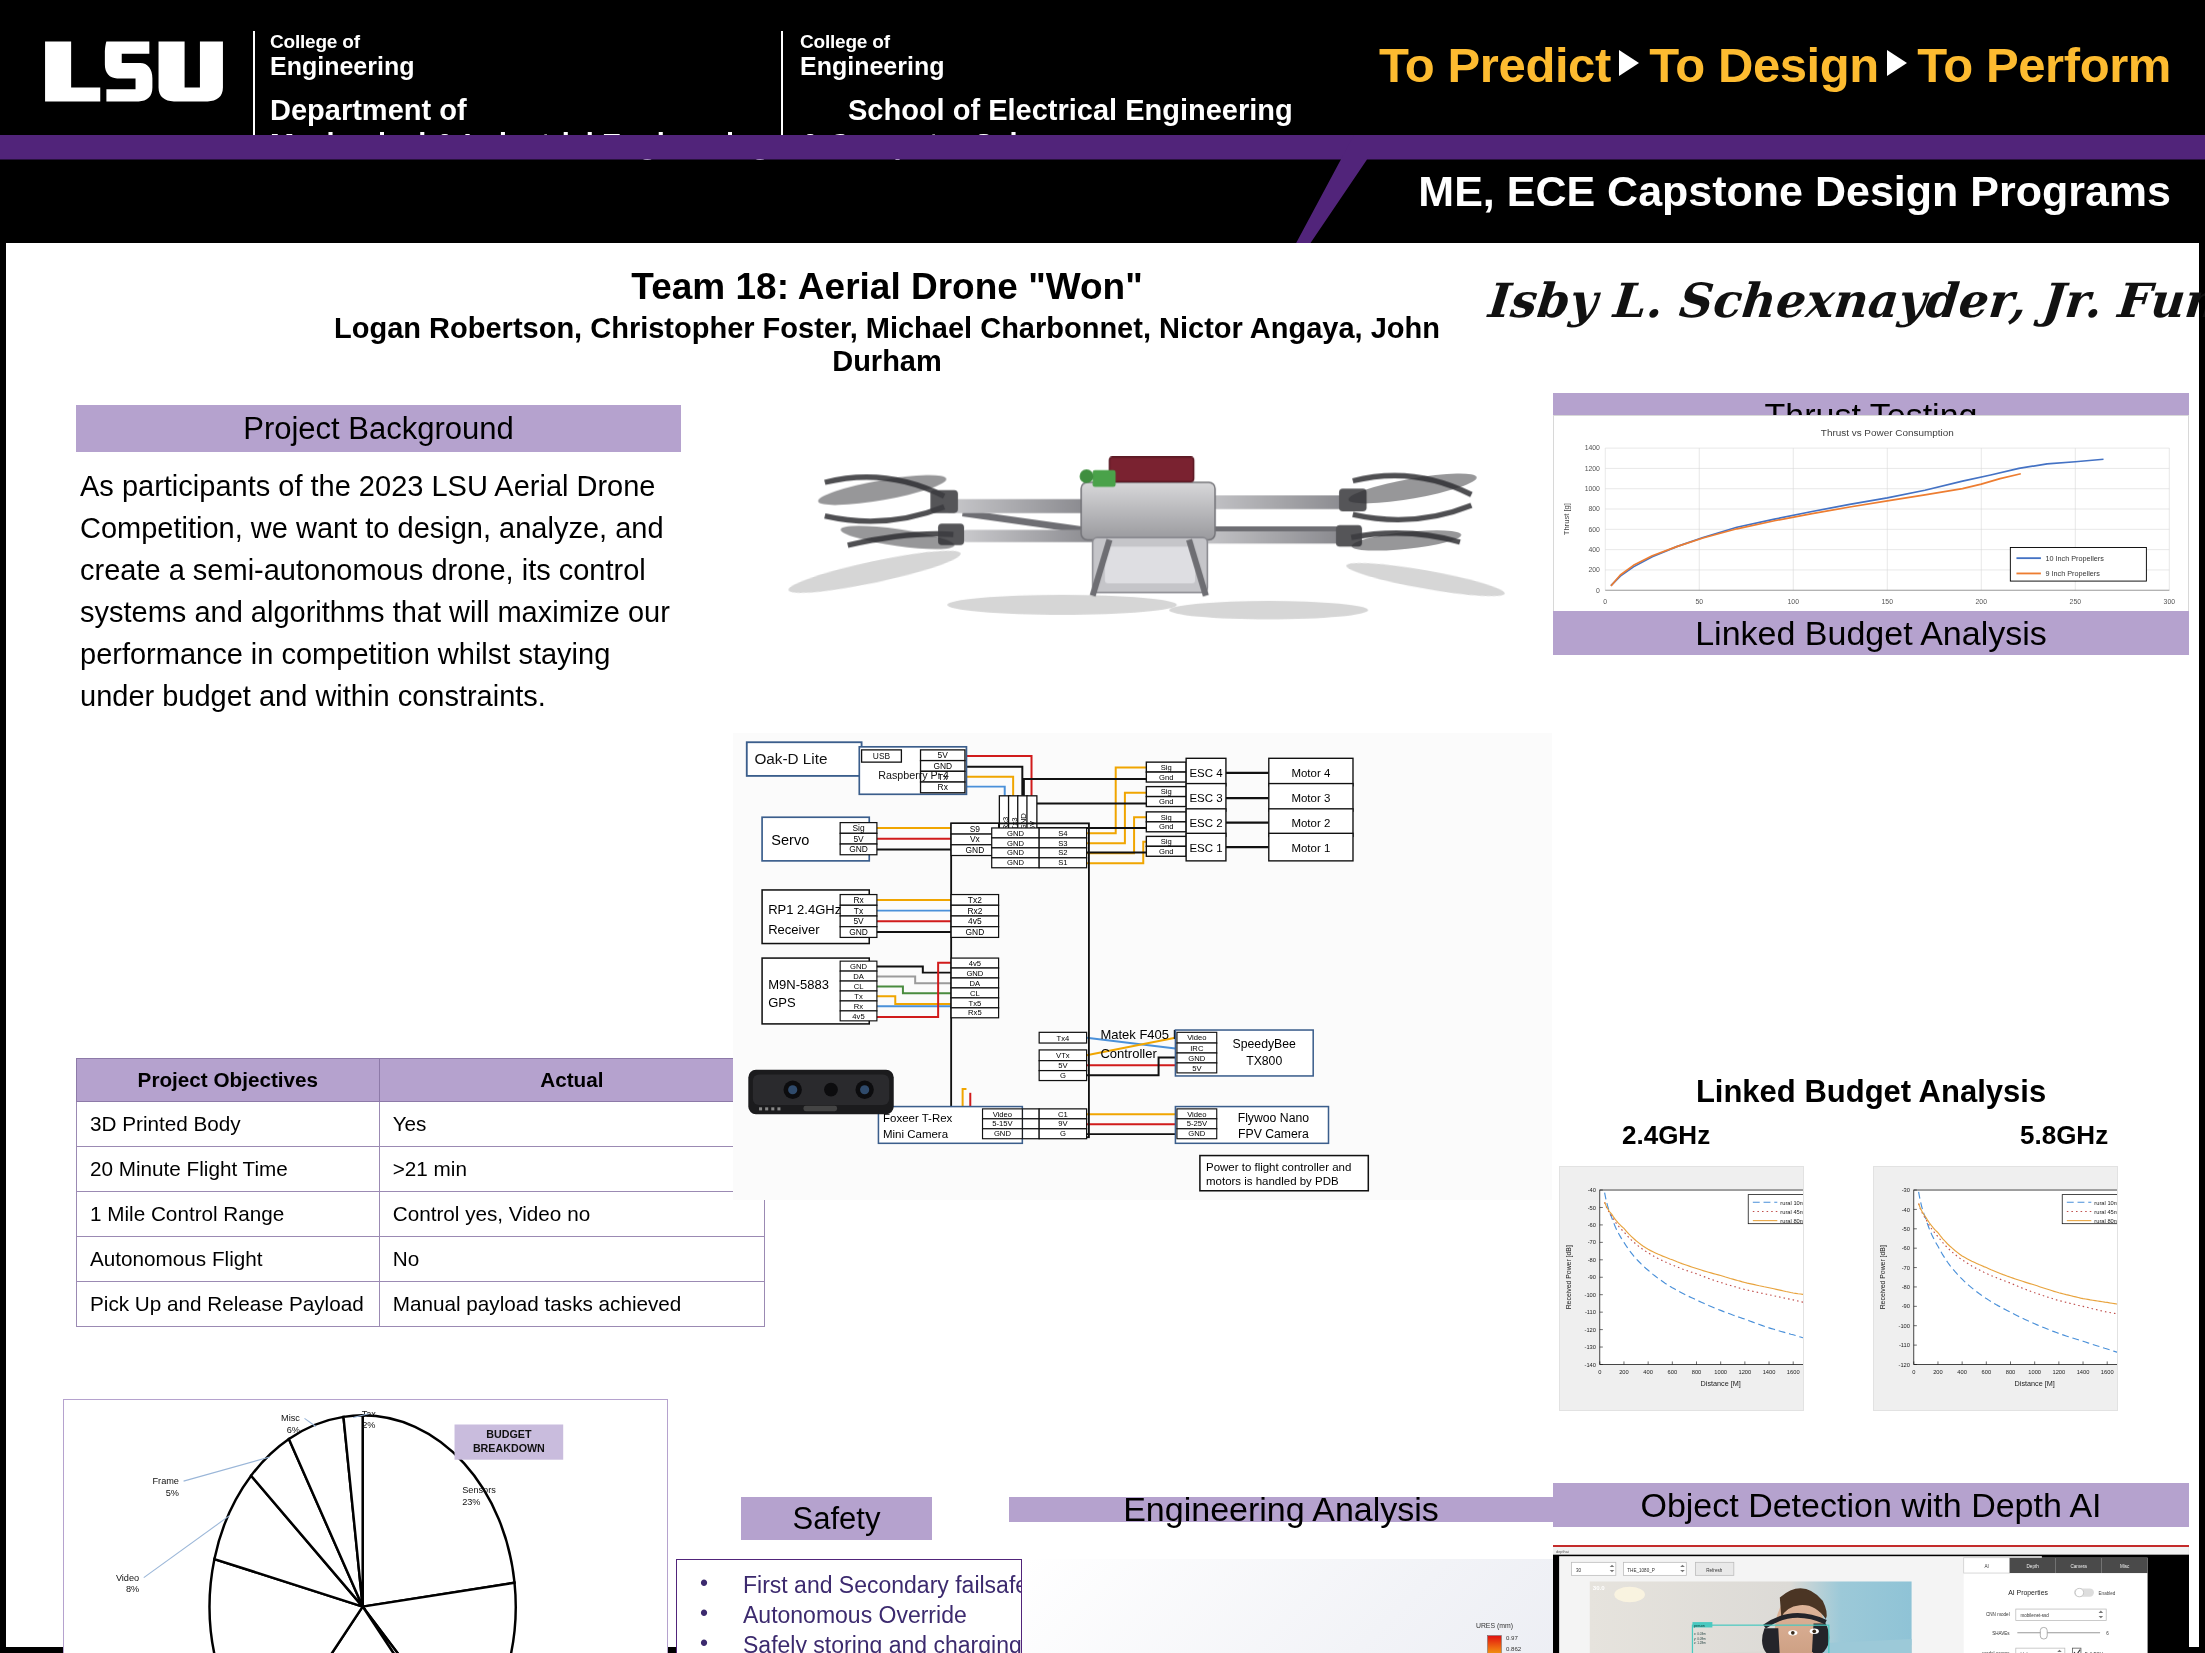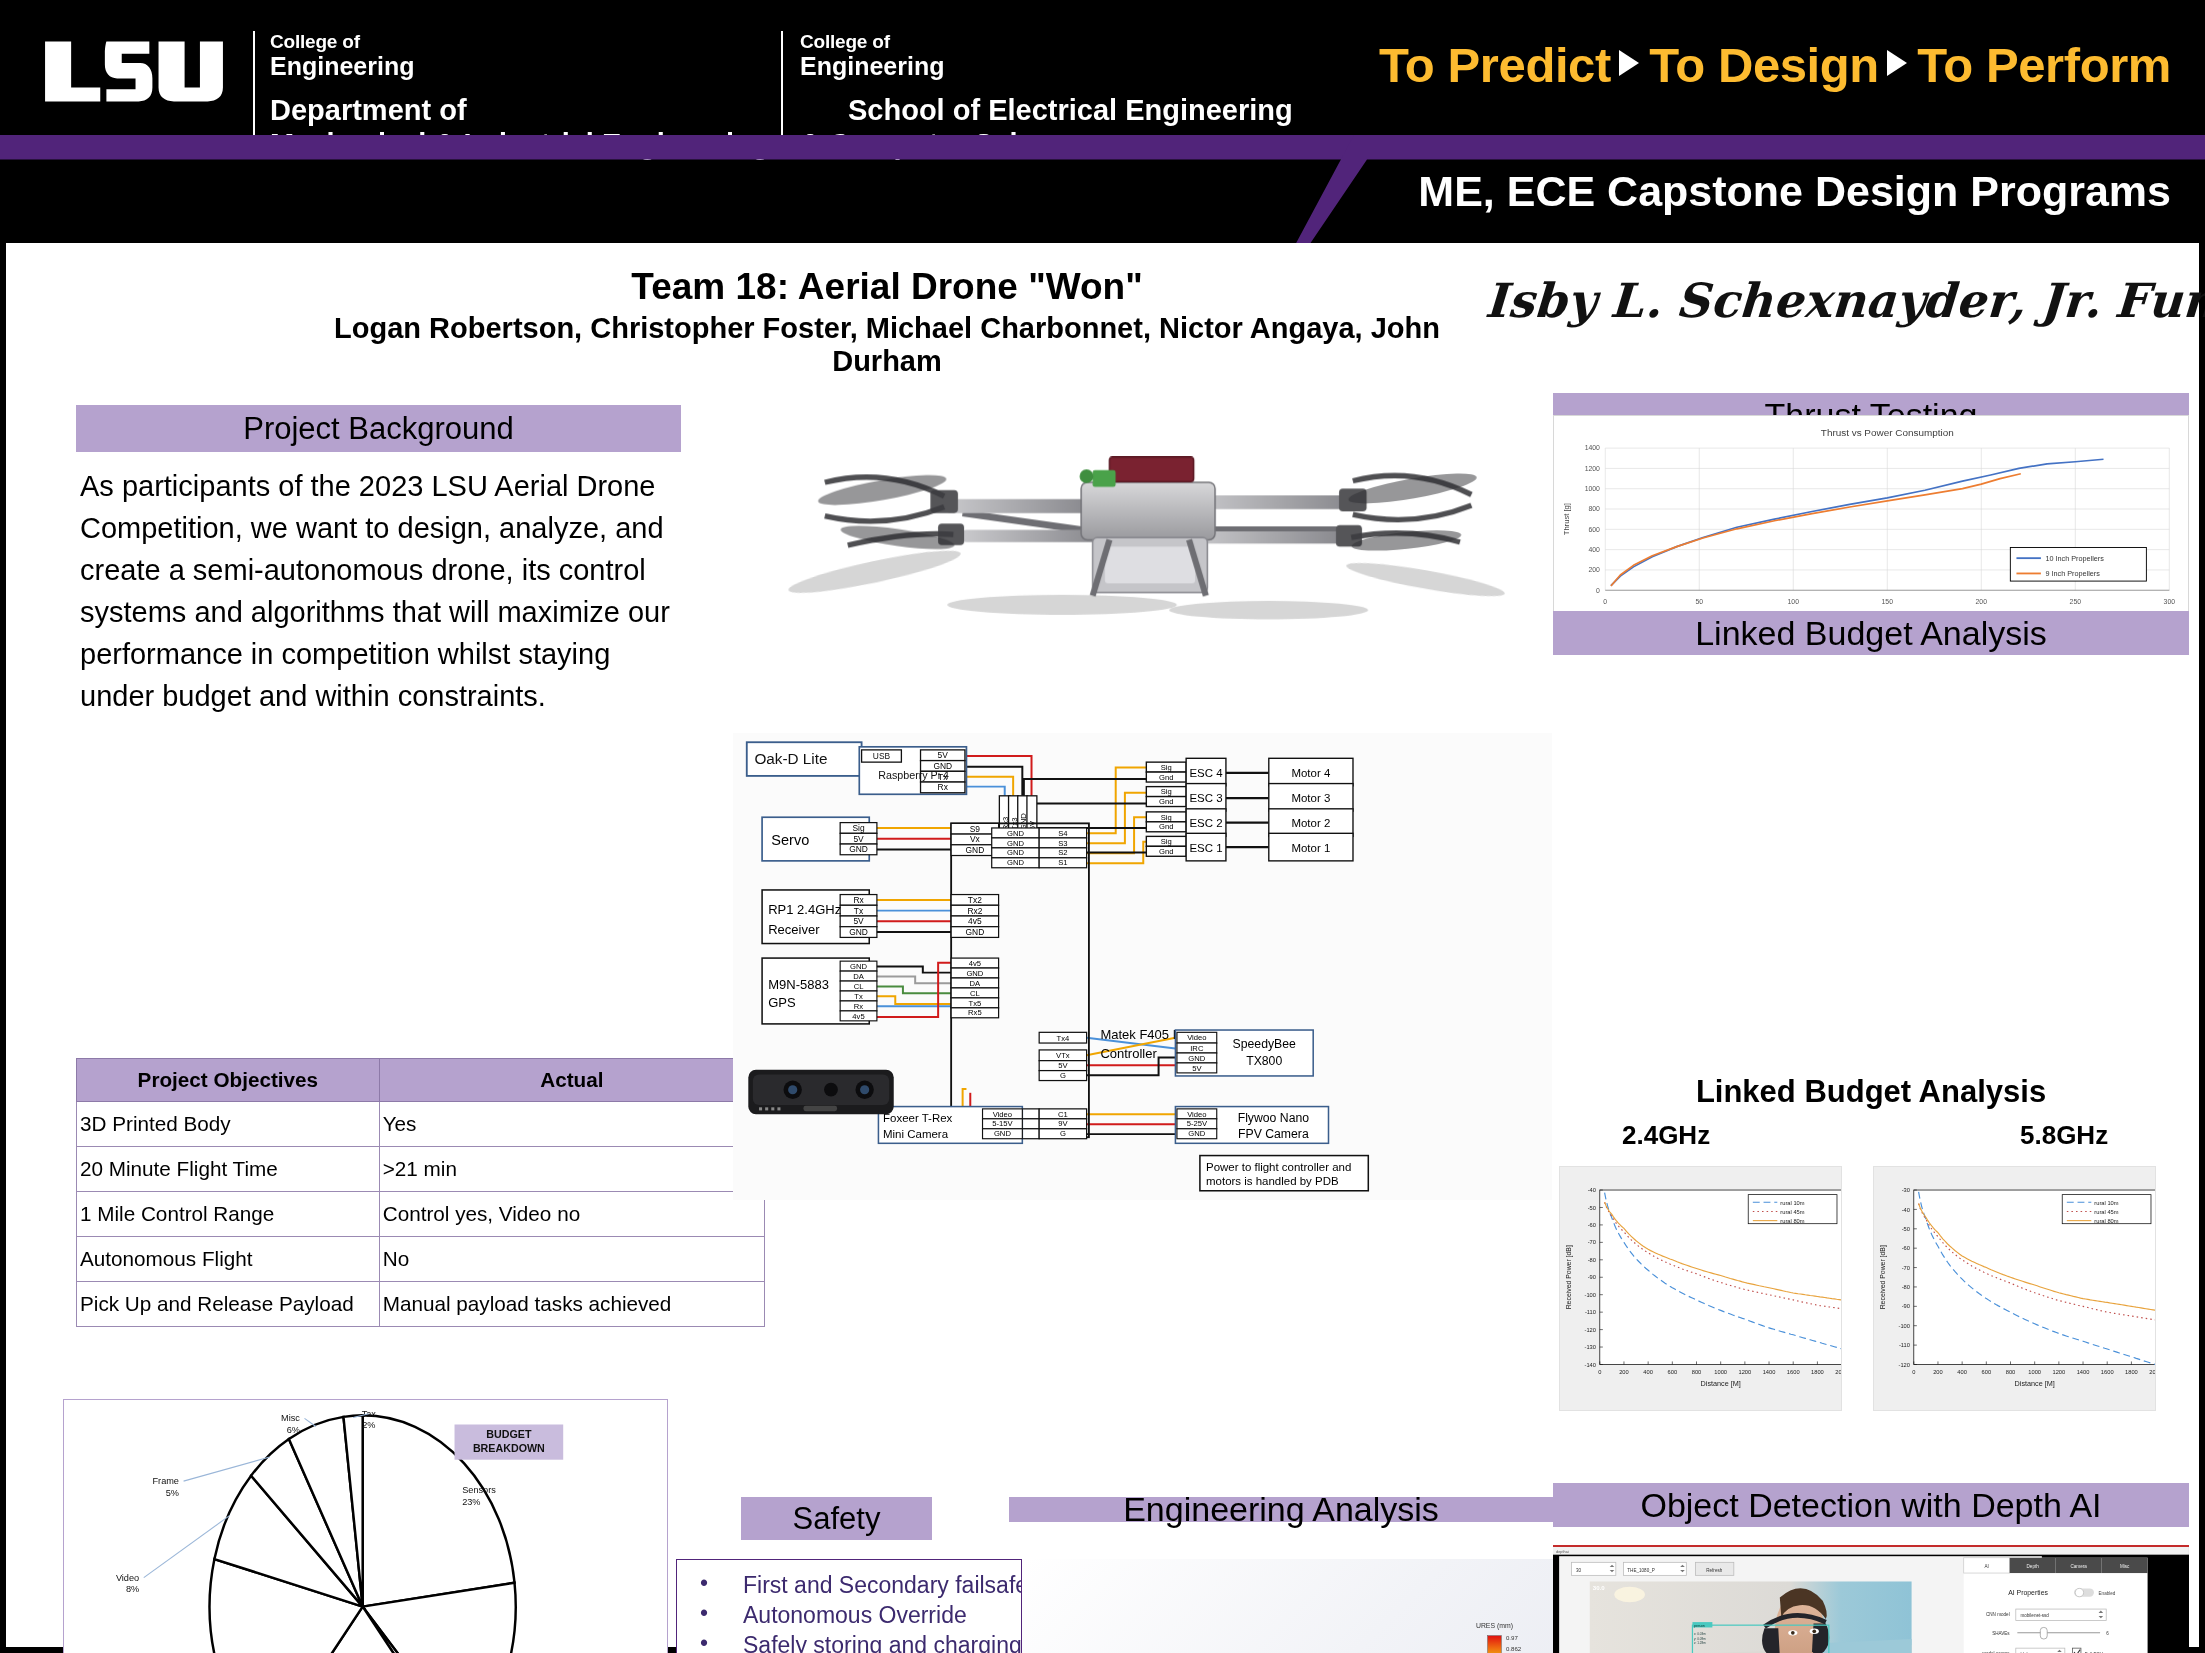--- a/index.html
+++ b/index.html
@@ -88,21 +88,21 @@
   
   #obj-table {
     position:absolute; left:70px; top:815px; width:689px;
     border-collapse:collapse; font-size:20px;
   }
   #obj-table th {
     background:#B5A2CE; color:#000; font-weight:bold; font-size:20.7px;
     padding:9.2px 4.6px; border:0.8px solid #8d7aa8; text-align:center;
   }
   #obj-table td {
-    border:0.8px solid #9b8ab3; padding:10px 3px; color:#000; font-size:20.7px;
+    border:0.8px solid #9b8ab3; padding:10px 13px; color:#000; font-size:20.7px;
     vertical-align:top;
   }
   #obj-table td:first-child { width:44%; }
   
   #drone-photo {
     position:absolute; left:727px; top:172px; width:815px; height:211px;
     overflow:hidden; background:#ffffff;
   }
   
   #wiring {
@@ -111,21 +111,21 @@
   }
   #wiring svg { width:819px; height:467px; display:block; }
   
   #thrust-panel {
     position:absolute; left:1547px; top:172px; width:636px; height:214px;
     border:0.8px solid #d8d8d8; background:#fff; overflow:hidden;
   }
   #thrust-panel svg { width:636px; height:214px; display:block; }
   
   .lb-panel {
-    position:absolute; top:923px; width:283px; height:245px;
+    position:absolute; top:923px; width:245px; height:245px;
     background:#efefef; border:0.8px solid #e2e2e2; overflow:hidden;
   }
   .lb-panel svg { width:303px; height:245px; display:block; }
   .lb-freq {
     position:absolute; top:877px; font-size:26px; font-weight:bold; color:#000;
   }
   #lb-inner-title {
     position:absolute; left:1547px; top:831px; width:636px; text-align:center;
     font-size:31px; font-weight:bold; color:#000;
   }

